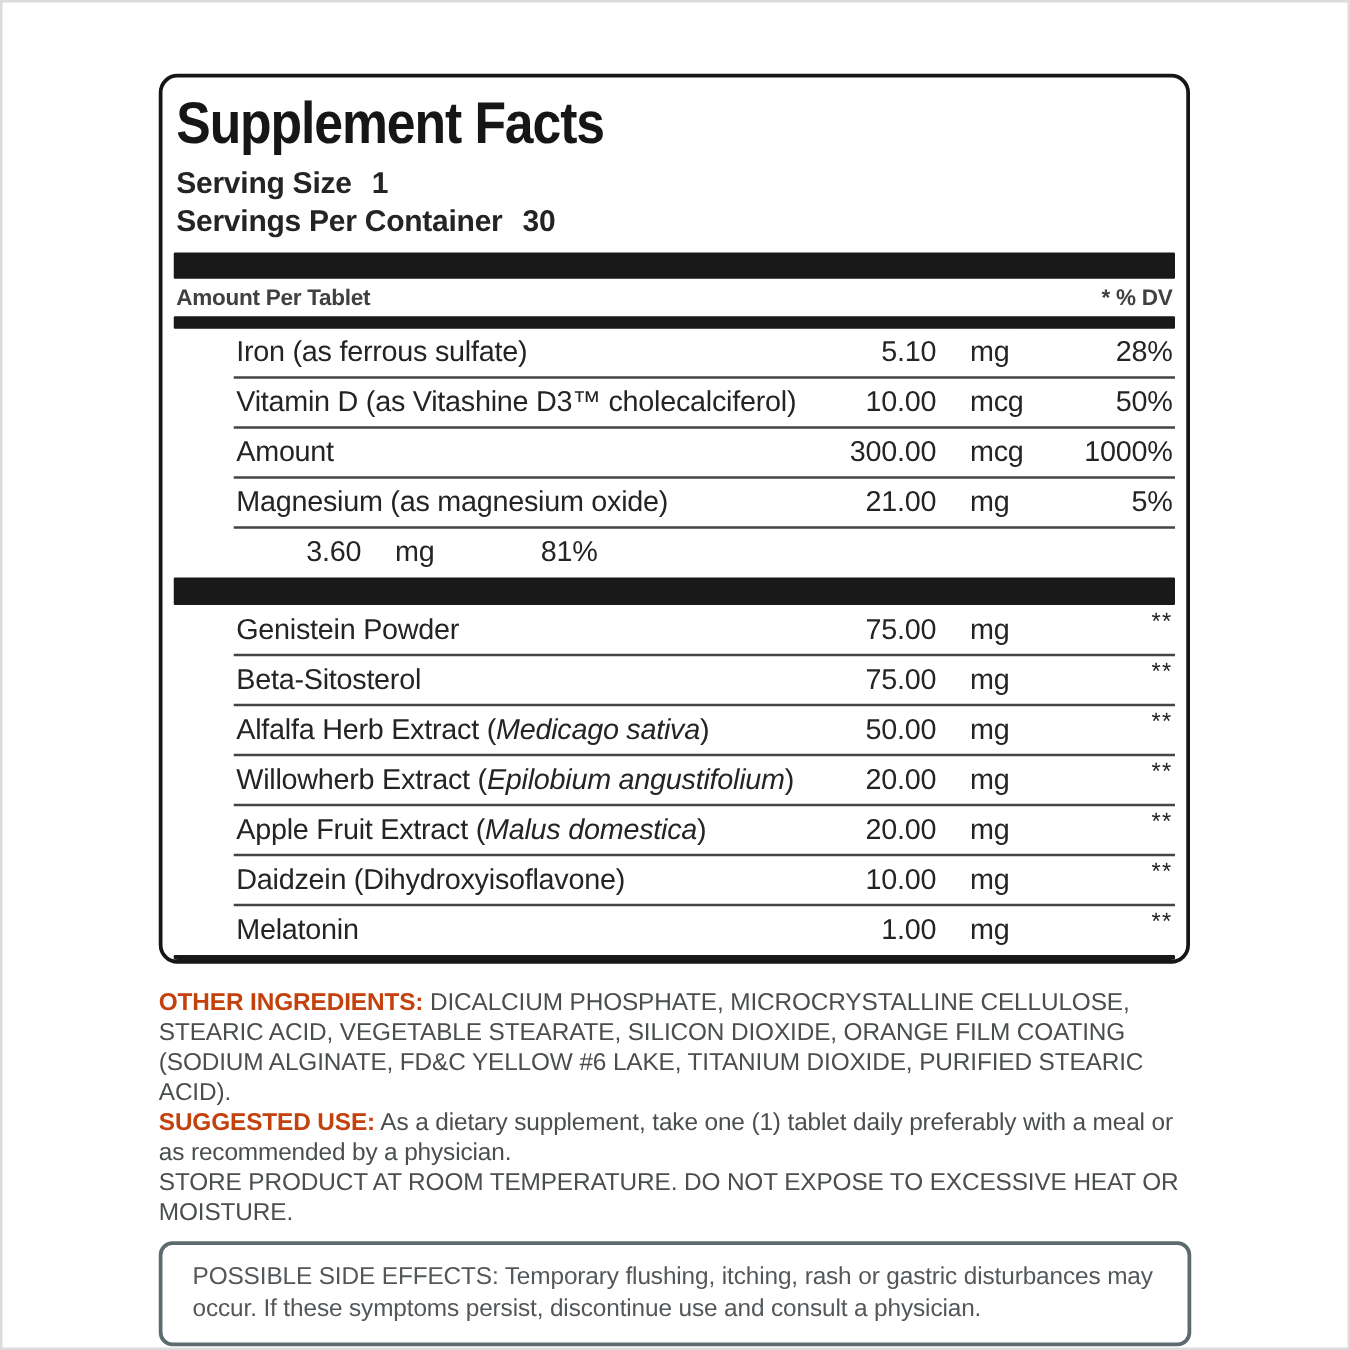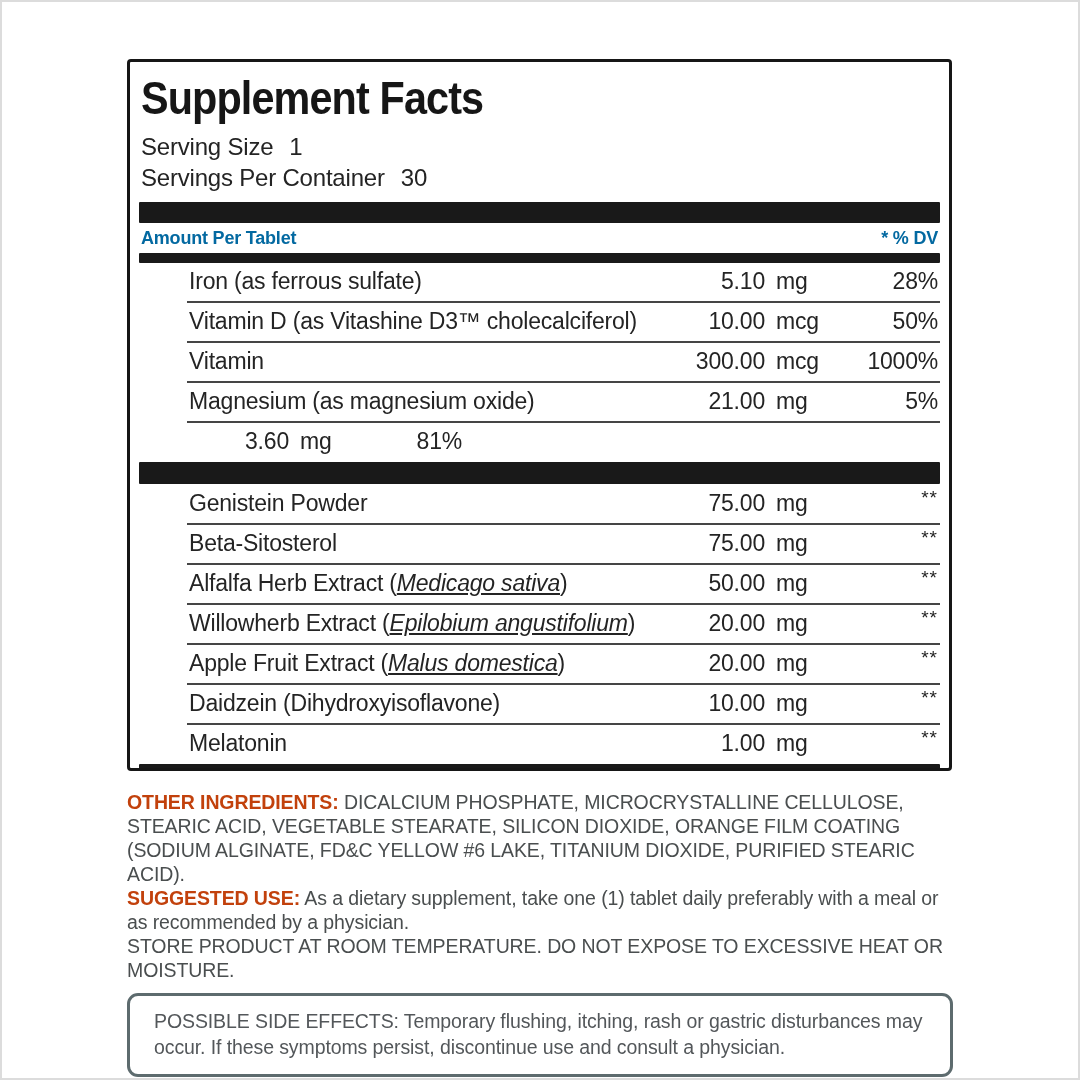--- a/index.html
+++ b/index.html
@@ -5,42 +5,42 @@
   html,body{margin:0;padding:0;background:#fff;}
   .page{
     position:relative;width:1080px;height:1080px;background:#ffffff;
     box-sizing:border-box;border:2px solid #dcdcdc;overflow:hidden;
     font-family:"Liberation Sans","DejaVu Sans",sans-serif;
     color:#1f1f1f;letter-spacing:-0.2px;
   }
   
   .panel{
     position:absolute;left:125px;top:57px;width:825px;height:712px;
-    box-sizing:border-box;border:3px solid #161616;border-radius:4px;
+    box-sizing:border-box;border:3px solid #161616;border-radius:15px;
     background:#fff;padding:6px 9px 0 9px;overflow:hidden;
   }
   .sf-title{
     font-size:47px;font-weight:bold;color:#161616;line-height:1.0;
     margin:6px 0 10px 2px;transform:scaleX(0.88);transform-origin:left center;
     letter-spacing:-1px;white-space:nowrap;
   }
-  .serving-line{font-size:24px;line-height:31px;color:#242424;margin-left:2px;}
+  .serving-line{font-size:24px;line-height:31px;color:#242424;margin-left:2px;font-weight:bold;}
   .serving-line .val{margin-left:16px;}
   .bar{background:#191919;border-radius:1px;}
   .bar-thick{height:21px;margin-top:9px;}
   .bar-med{height:10px;}
   .bar-sep{height:22px;margin:1px 0;}
   .col-head{display:flex;justify-content:space-between;align-items:baseline;
-    font-size:18px;font-weight:bold;color:#0369a1;padding:5px 2px 4px 2px;}
+    font-size:18px;font-weight:bold;color:#404040;padding:5px 2px 4px 2px;}
   .group .row + .row{border-top:2px solid #454545;}
   .row{display:flex;align-items:baseline;padding:5px 2px 6px 2px;font-size:23px;color:#242424;margin-left:48px;}
   .row .nm{flex:1;text-align:left;}
-  .row .nm i{font-style:italic;text-decoration:underline;}
+  .row .nm i{font-style:italic;}
   .row .amt{width:100px;text-align:right;}
-  .row .unit{width:64px;text-align:left;padding-left:11px;}
+  .row .unit{width:64px;text-align:left;padding-left:27px;}
   .row .dv{width:98px;text-align:right;}
   .row .dv.nd{font-size:19px;letter-spacing:1px;align-self:flex-start;position:relative;top:-3px;}
   
   .bottom{
     position:absolute;left:125px;top:788px;width:826px;
     font-size:19.5px;line-height:24px;color:#4a4e4f;letter-spacing:-0.1px;
   }
   .lbl-accent{color:#c2410c;font-weight:bold;}
   .keep-out{color:#1f1f1f;font-weight:bold;}
   .side-box{
@@ -81,21 +81,21 @@
     <span class="unit">mg</span>
     <span class="dv">28%</span>
   </div>
         <div class="row">
     <span class="nm">Vitamin D (as Vitashine D3™ cholecalciferol)</span>
     <span class="amt">10.00</span>
     <span class="unit">mcg</span>
     <span class="dv">50%</span>
   </div>
         <div class="row">
-    <span class="nm">Vitamin</span>
+    <span class="nm">Amount</span>
     <span class="amt">300.00</span>
     <span class="unit">mcg</span>
     <span class="dv">1000%</span>
   </div>
         <div class="row">
     <span class="nm">Magnesium (as magnesium oxide)</span>
     <span class="amt">21.00</span>
     <span class="unit">mg</span>
     <span class="dv">5%</span>
   </div>

